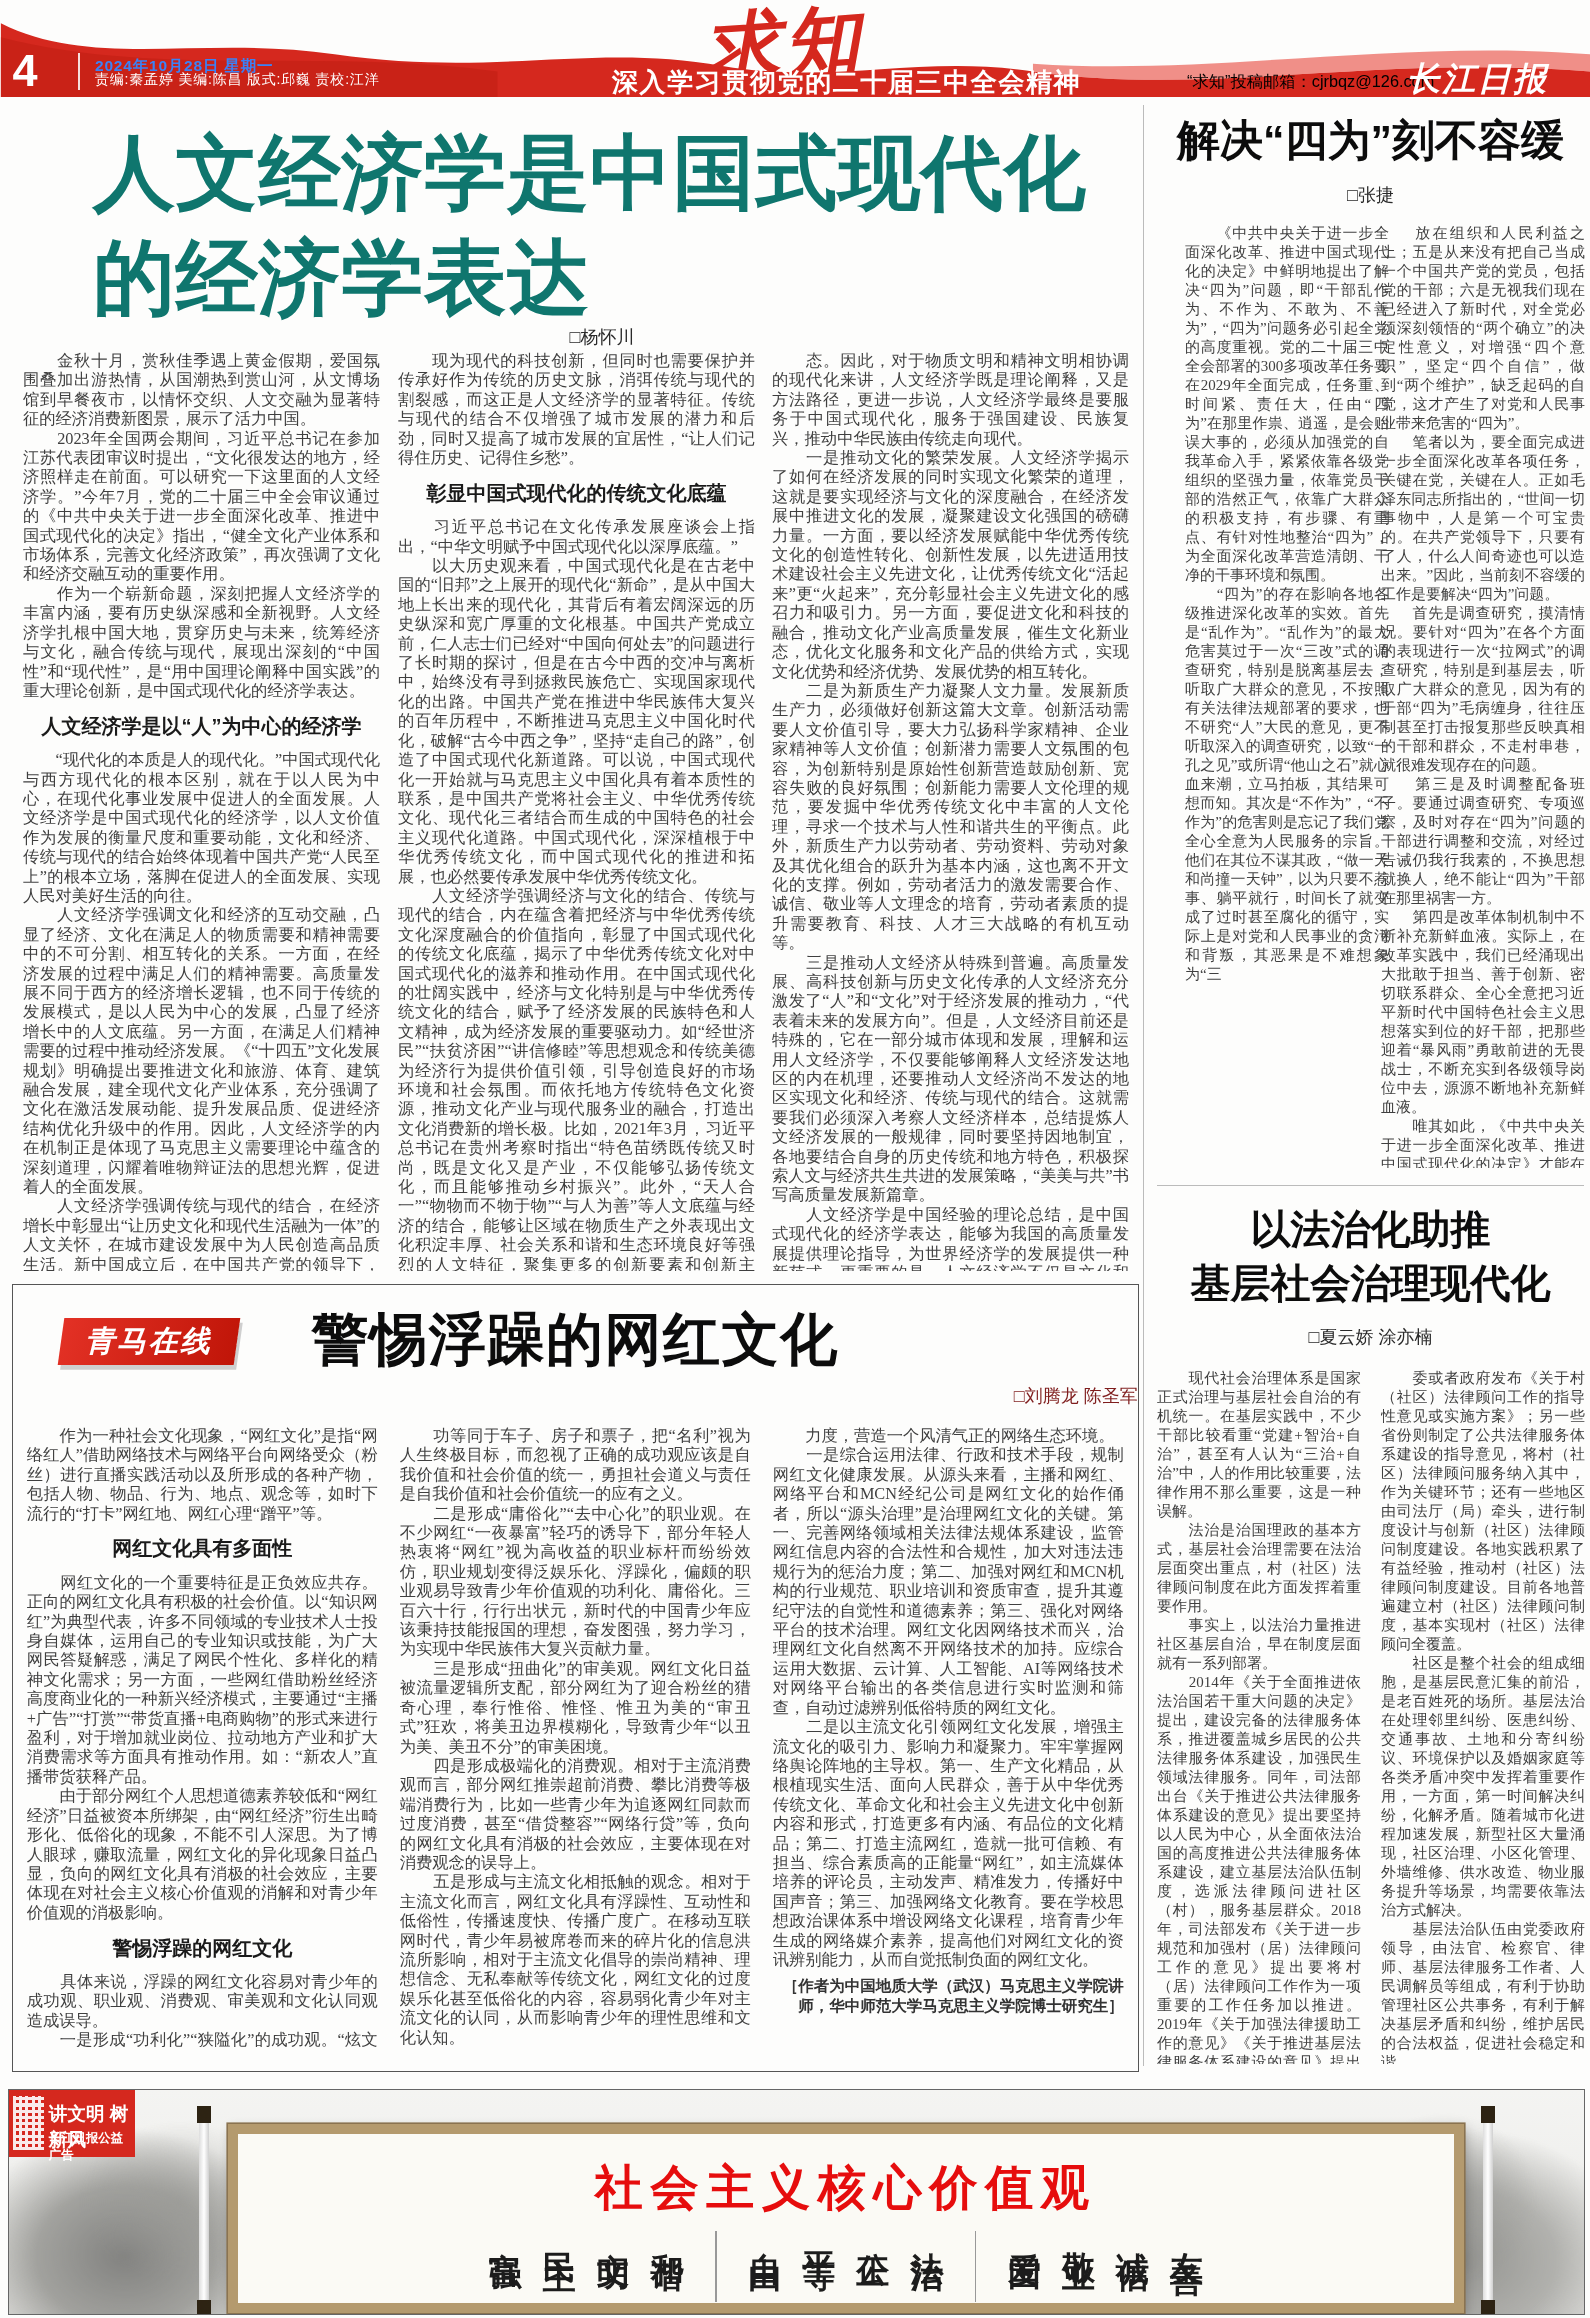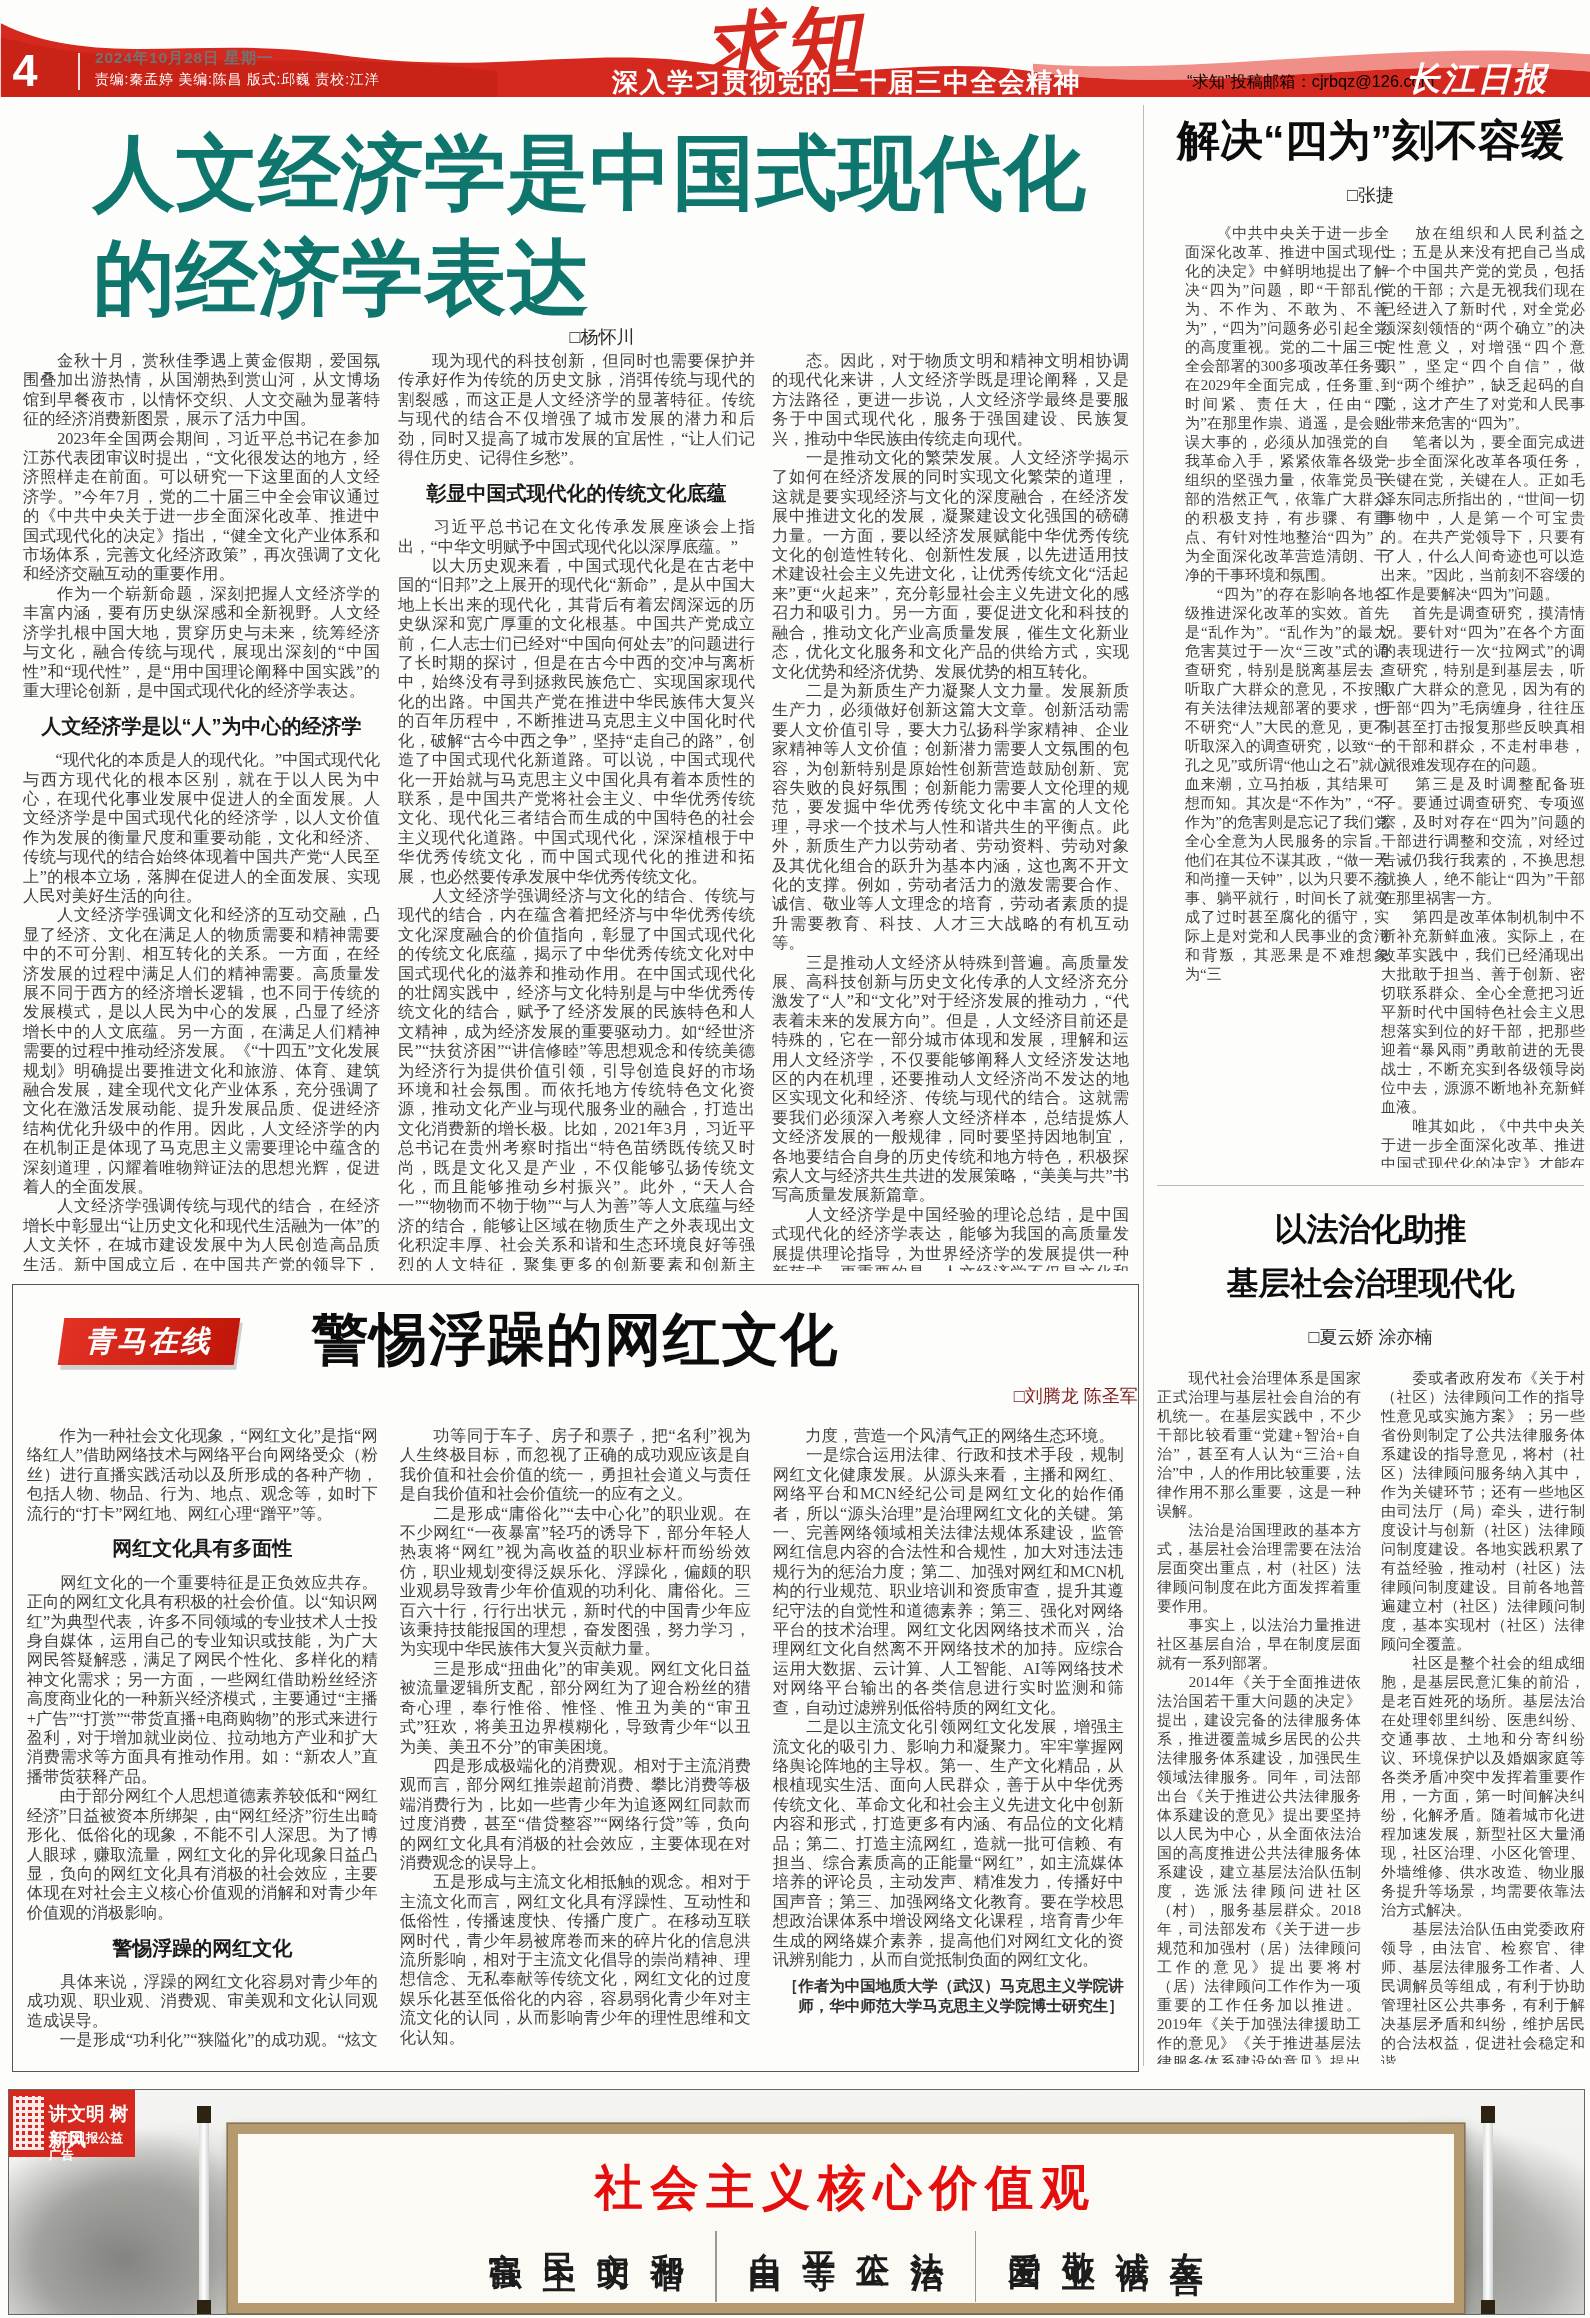--- a/index.html
+++ b/index.html
@@ -3,21 +3,21 @@
 <meta charset="utf-8">
 <style>
   html,body{margin:0;padding:0;background:#d8d8d8;}
   .page{position:relative;width:1591px;height:2319px;background:#fdfdfc;overflow:hidden;
         font-family:"Liberation Serif", serif;}
   
   .hdr{position:absolute;left:0;top:0;width:1591px;height:97px;}
   .hdr svg{position:absolute;left:0;top:0;}
   .pagenum{position:absolute;left:12.4px;top:45px;color:#fff;font:bold 45px "Liberation Sans",sans-serif;}
   .hdr-div{position:absolute;left:78px;top:53px;width:1.6px;height:37px;background:rgba(255,255,255,.85);}
-  .hdr-date{position:absolute;left:95px;top:48px;color:#737373;font:bold 15.5px "Liberation Sans",sans-serif;letter-spacing:0.8px;}
+  .hdr-date{position:absolute;left:95px;top:56px;color:#3b82f6;font:bold 15.5px "Liberation Sans",sans-serif;letter-spacing:0.8px;}
   .hdr-credits{position:absolute;left:95px;top:71px;color:#fff;font:14px "Liberation Sans",sans-serif;letter-spacing:0.8px;}
   .masthead{position:absolute;left:703px;top:-6.2px;color:#d5281e;font:bold italic 76px "DejaVu Serif",serif;transform:rotate(-4deg);letter-spacing:4.7px;}
   .theme{position:absolute;left:0;top:65px;width:1678px;text-align:left;left:612px;color:#fff;font:bold 26px "Liberation Sans",sans-serif;letter-spacing:1.6px;}
   .hdr-mail{position:absolute;left:1187px;top:71px;color:#000000;font:16.3px "Liberation Sans",sans-serif;}
   .paper{position:absolute;left:1407px;top:57px;color:#fff;font:bold italic 33px "DejaVu Serif",serif;letter-spacing:2.3px;}
   
   .bodytxt{font:16.3px/19.4px "Liberation Serif",serif;color:#3f3f3f;text-align:justify;white-space:pre-line;}
   .smalltxt{font:15px/19px "Liberation Serif",serif;color:#3f3f3f;text-align:justify;white-space:pre-line;}
   .col{position:absolute;overflow:hidden;}
   .subhead{font:bold 20px/26.4px "Liberation Sans",sans-serif;color:#1a1a1a;text-align:center;margin:12.4px 0 11px 0;white-space:normal;}
@@ -127,21 +127,21 @@
   <div class="col" style="left:1381px;top:224px;width:204px;height:944px;">
     <div class="smalltxt">　　放在组织和人民利益之上；五是从来没有把自己当成一个中国共产党的党员，包括党的干部；六是无视我们现在已经进入了新时代，对全党必须深刻领悟的“两个确立”的决定性意义，对增强“四个意识”，坚定“四个自信”，做到“两个维护”，缺乏起码的自觉，这才产生了对党和人民事业带来危害的“四为”。
 　　笔者以为，要全面完成进一步全面深化改革各项任务，关键在党，关键在人。正如毛泽东同志所指出的，“世间一切事物中，人是第一个可宝贵的。在共产党领导下，只要有了人，什么人间奇迹也可以造出来。”因此，当前刻不容缓的工作是要解决“四为”问题。
 　　首先是调查研究，摸清情况。要针对“四为”在各个方面的表现进行一次“拉网式”的调查研究，特别是到基层去，听取广大群众的意见，因为有的干部“四为”毛病缠身，往往压制甚至打击报复那些反映真相的干部和群众，不走村串巷，就很难发现存在的问题。
 　　第三是及时调整配备班子。要通过调查研究、专项巡察，及时对存在“四为”问题的干部进行调整和交流，对经过告诫仍我行我素的，不换思想就换人，绝不能让“四为”干部在那里祸害一方。
 　　第四是改革体制机制中不断补充新鲜血液。实际上，在改革实践中，我们已经涌现出大批敢于担当、善于创新、密切联系群众、全心全意把习近平新时代中国特色社会主义思想落实到位的好干部，把那些迎着“暴风雨”勇敢前进的无畏战士，不断充实到各级领导岗位中去，源源不断地补充新鲜血液。
 　　唯其如此，《中共中央关于进一步全面深化改革、推进中国式现代化的决定》才能在中国的大地上生机勃勃，不可阻挡！</div>
 
   </div>
 
-  <div class="rtitle" style="top:1202px;font-size:32px;line-height:54px;">以法治化助推
+  <div class="rtitle" style="top:1202px;font-size:40px;line-height:54px;">以法治化助推
 基层社会治理现代化</div>
   <div class="byline" style="left:1153px;top:1325px;width:435px;">□夏云娇  涂亦楠</div>
 
   <div class="col" style="left:1157px;top:1369px;width:204px;height:695px;">
     <div class="smalltxt">　　现代社会治理体系是国家正式治理与基层社会自治的有机统一。在基层实践中，不少干部比较看重“党建+智治+自治”，甚至有人认为“三治+自治”中，人的作用比较重要，法律作用不那么重要，这是一种误解。
 　　法治是治国理政的基本方式，基层社会治理需要在法治层面突出重点，村（社区）法律顾问制度在此方面发挥着重要作用。
 　　事实上，以法治力量推进社区基层自治，早在制度层面就有一系列部署。
 　　2014年《关于全面推进依法治国若干重大问题的决定》提出，建设完备的法律服务体系，推进覆盖城乡居民的公共法律服务体系建设，加强民生领域法律服务。同年，司法部出台《关于推进公共法律服务体系建设的意见》提出要坚持以人民为中心，从全面依法治国的高度推进公共法律服务体系建设，建立基层法治队伍制度，选派法律顾问进社区（村），服务基层群众。2018年，司法部发布《关于进一步规范和加强村（居）法律顾问工作的意见》提出要将村（居）法律顾问工作作为一项重要的工作任务加以推进。2019年《关于加强法律援助工作的意见》《关于推进基层法律服务体系建设的意见》提出要“坚持以人民为中心，从公共法治治理现代化建设、建立基层公共法律服务机制，强化并规范村（居）法律顾问的职责与服务”。2021年《中共中央关于加强基层治理体系和治理能力现代化建设的意见》提出要“健全基层公共法律服务机制，强化开展的村（居）法律顾问的职责与服务”。
 　　随着社区法律服务需求的不断增长，全国各地纷纷建立起基层法治队伍。一些省份通过省级党</div>
   </div>

